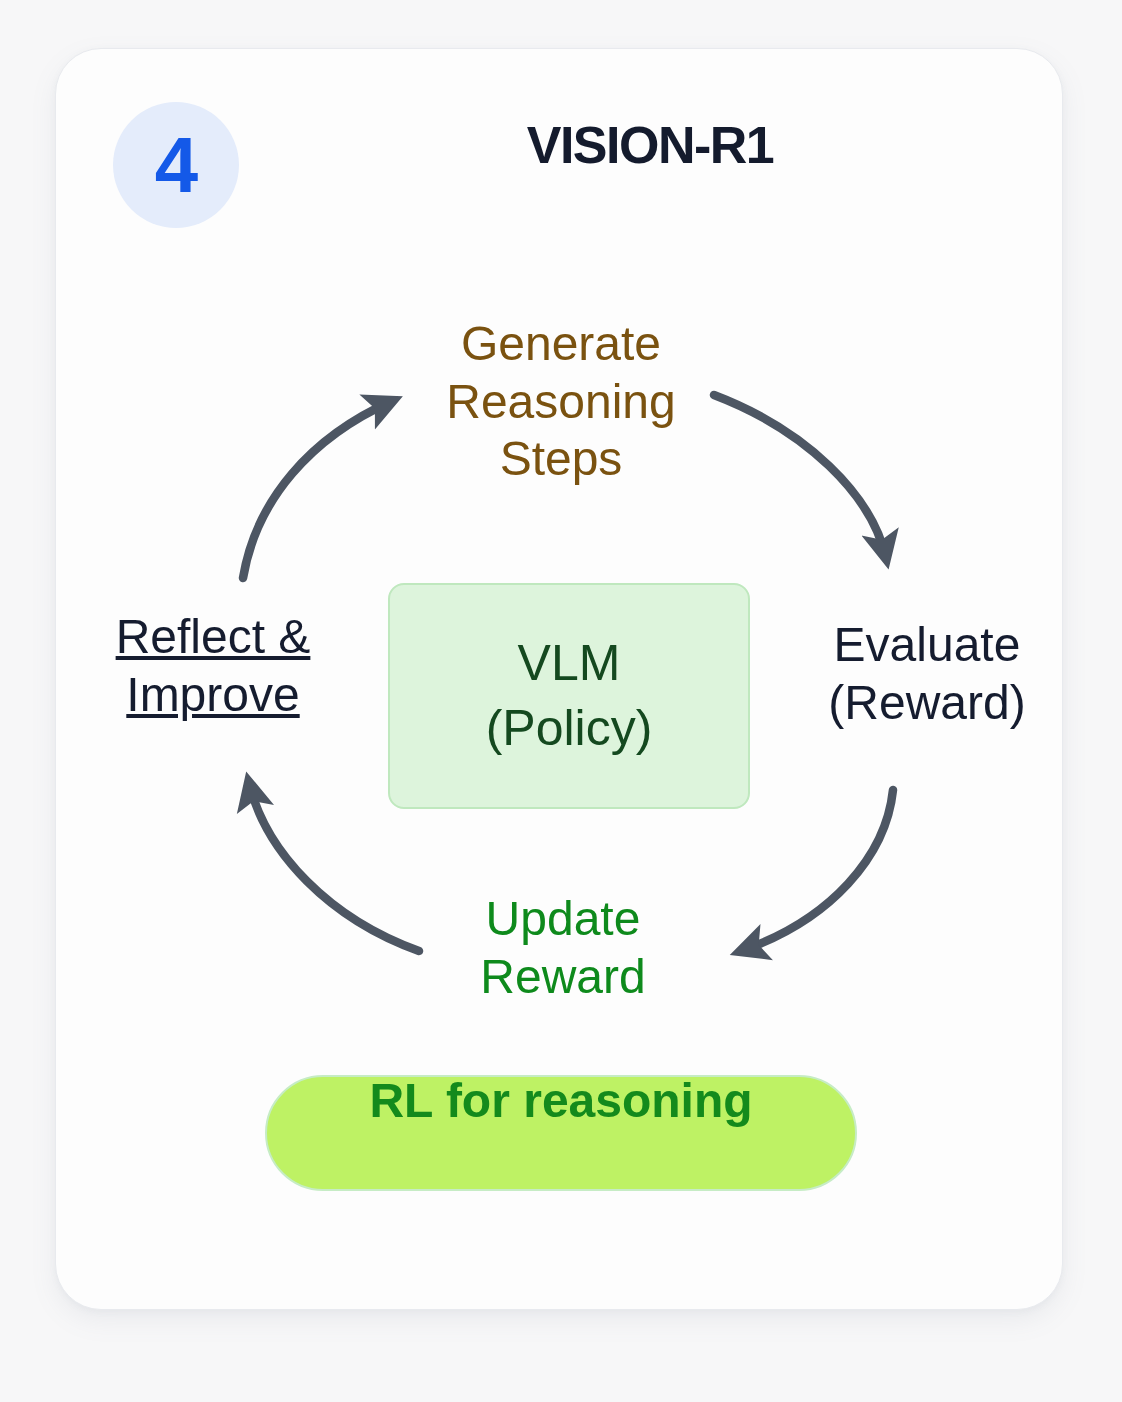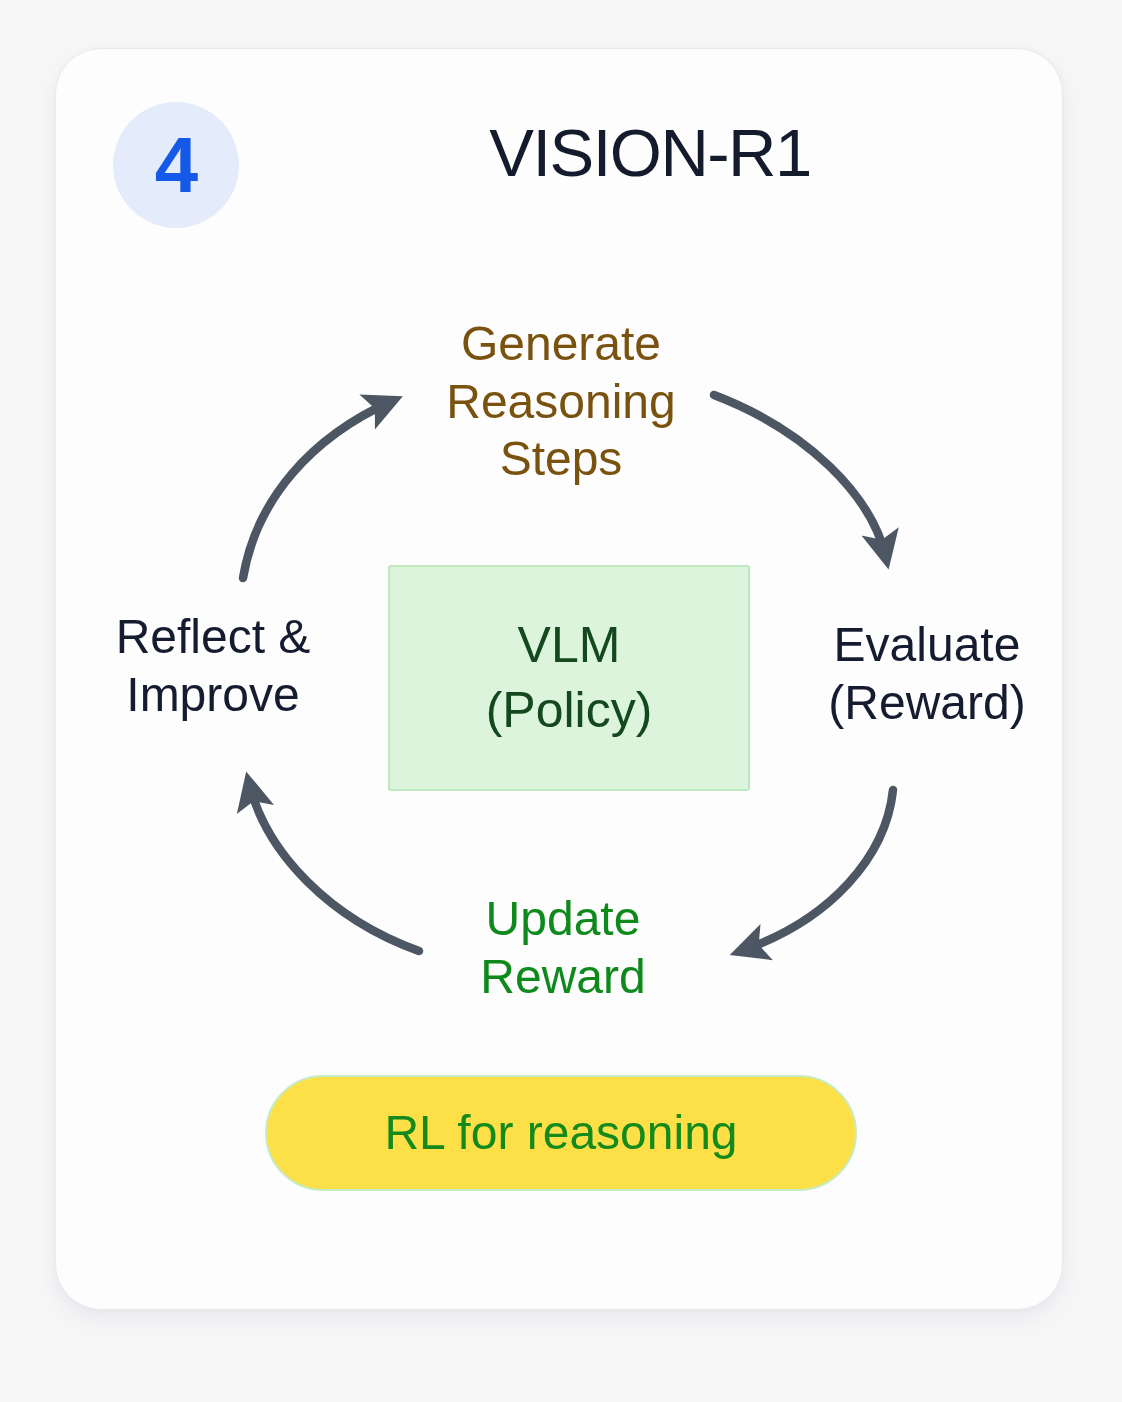--- a/index.html
+++ b/index.html
@@ -51,22 +51,22 @@
     line-height: 1;
     letter-spacing: -1px;
   }
 
   #title {
     position: absolute;
     left: 300px;
     top: 118px;
     width: 700px;
     text-align: center;
-    font-size: 67px;
-    font-weight: 400;
+    font-size: 52px;
+    font-weight: 700;
     color: #141b2d;
     letter-spacing: -1.5px;
     line-height: 1.05;
   }
 
   
   .cycle-label {
     position: absolute;
     text-align: center;
     font-size: 48px;
@@ -91,32 +91,33 @@
     left: 443px;
     top: 890px;
     width: 240px;
     color: #0e8a1c;
   }
   #label-reflect {
     left: 78px;
     top: 608px;
     width: 270px;
     color: #151c2f;
+    text-decoration: underline;
   }
 
   
   #center-box {
     position: absolute;
     left: 388px;
-    top: 565px;
+    top: 583px;
     width: 362px;
     height: 226px;
     background: #ddf4dc;
     border: 2px solid #bfe8be;
-    border-radius: 3px;
+    border-radius: 16px;
     box-sizing: border-box;
     display: flex;
     flex-direction: column;
     align-items: center;
     justify-content: center;
   }
   #center-box-text {
     font-size: 50px;
     line-height: 1.30;
     color: #14491f;
@@ -124,27 +125,27 @@
     white-space: pre-line;
   }
 
   
   #pill {
     position: absolute;
     left: 265px;
     top: 1075px;
     width: 592px;
     height: 116px;
-    background: #fde047;
+    background: #bef264;
     border: 2px solid #c6ecc5;
     border-radius: 58px;
     box-sizing: border-box;
     display: flex;
-    align-items: center;
     justify-content: center;
+    font-weight: bold;
   }
   #pill-text {
     font-size: 48px;
     color: #148a1c;
     line-height: 1;
   }
 
   
   #arrows {
     position: absolute;

